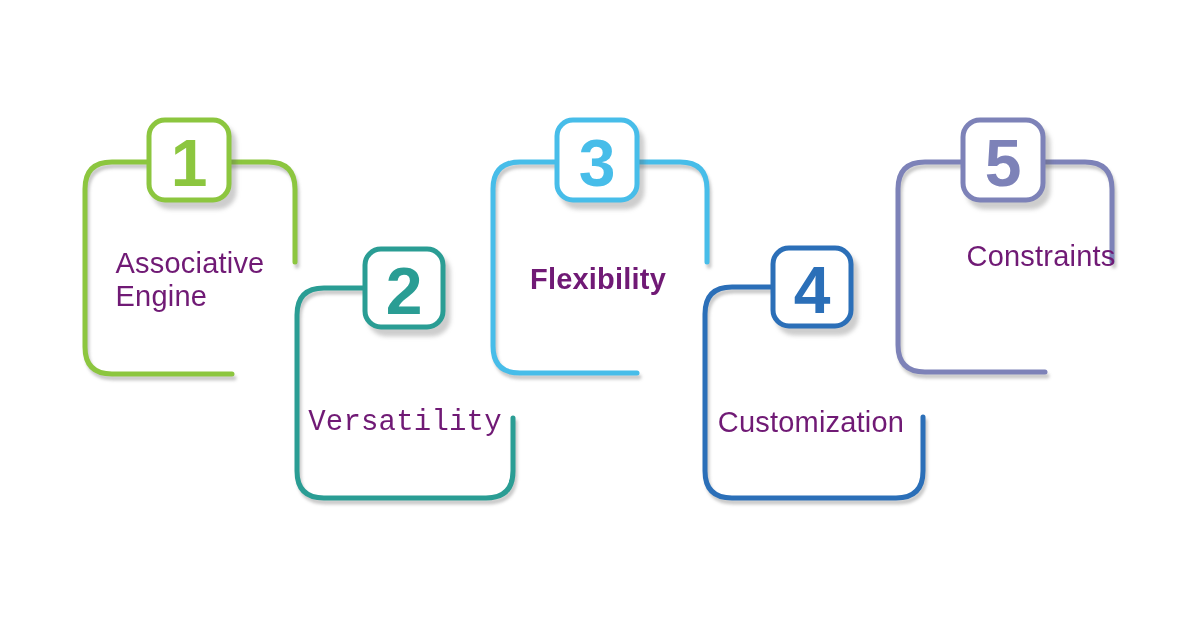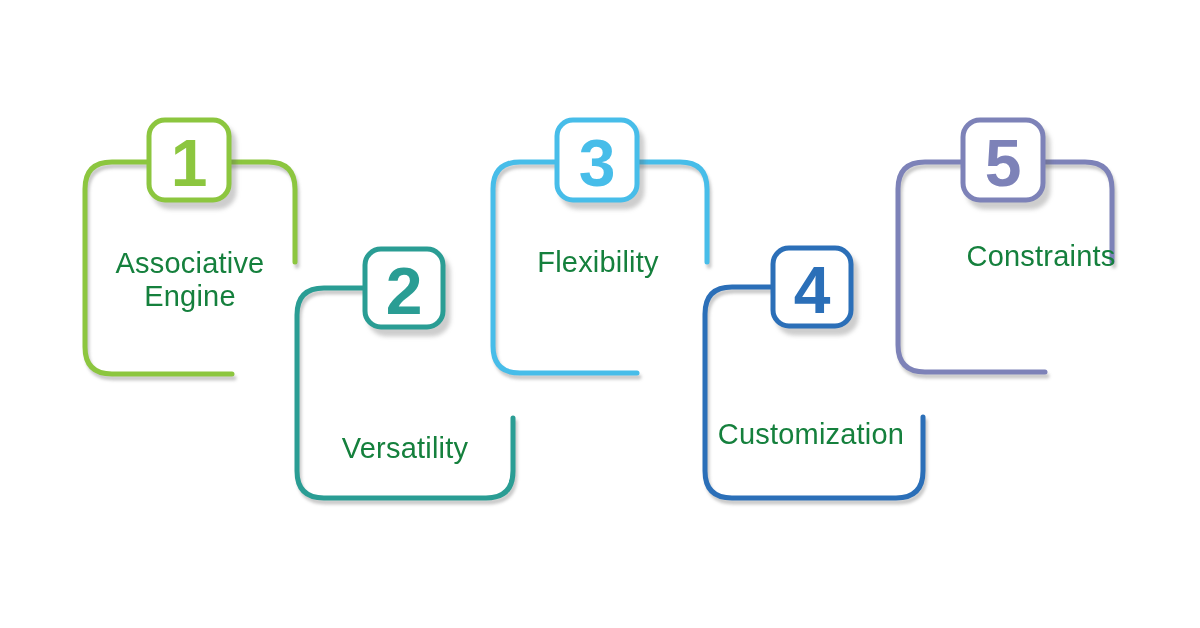--- a/index.html
+++ b/index.html
@@ -35,24 +35,23 @@
   .num {
     font-family: "Liberation Sans", sans-serif;
     font-weight: bold;
     font-size: 66px;
     text-anchor: middle;
     dominant-baseline: central;
   }
   .label {
     position: absolute;
     transform: translate(-50%, -50%);
-    color: #15803d;
+    color: #701a75;
     font-size: 29px;
     line-height: 33px;
-    text-align: center;
     white-space: pre-line;
     letter-spacing: 0.2px;
   }
 </style>
 </head>
 <body>
 
 <div class="stage">
 
   <svg width="1200" height="628" viewBox="0 0 1200 628">
@@ -83,18 +82,18 @@
 
     <g>
       <path class="frame" d="M 1045 372 H 925 Q 898 372 898 345 V 189 Q 898 162 925 162 H 1085 Q 1112 162 1112 189 V 262" stroke="#7D82B8"></path>
       <rect class="badge" x="963" y="120" width="80" height="80" rx="17" stroke="#7D82B8"></rect>
       <text class="num" x="1003" y="163" fill="#7D82B8">5</text>
     </g>
   </svg>
 
   <div class="label" style="left:190px;  top:280px;">Associative
 Engine</div>
-  <div class="label" style="left:405px;  top:448px;">Versatility</div>
-  <div class="label" style="left:598px;  top:262px;">Flexibility</div>
-  <div class="label" style="left:811px;  top:434px;">Customization</div>
+  <div class="label" style="left:405px;  top:422px;font-family:Liberation Mono, monospace;">Versatility</div>
+  <div class="label" style="left:598px;  top:279px;font-weight:bold;">Flexibility</div>
+  <div class="label" style="left:811px;  top:422px;">Customization</div>
   <div class="label" style="left:1004px; top:256px;margin-left:37px;">Constraints</div>
 
 </div>
 
 </body></html>

